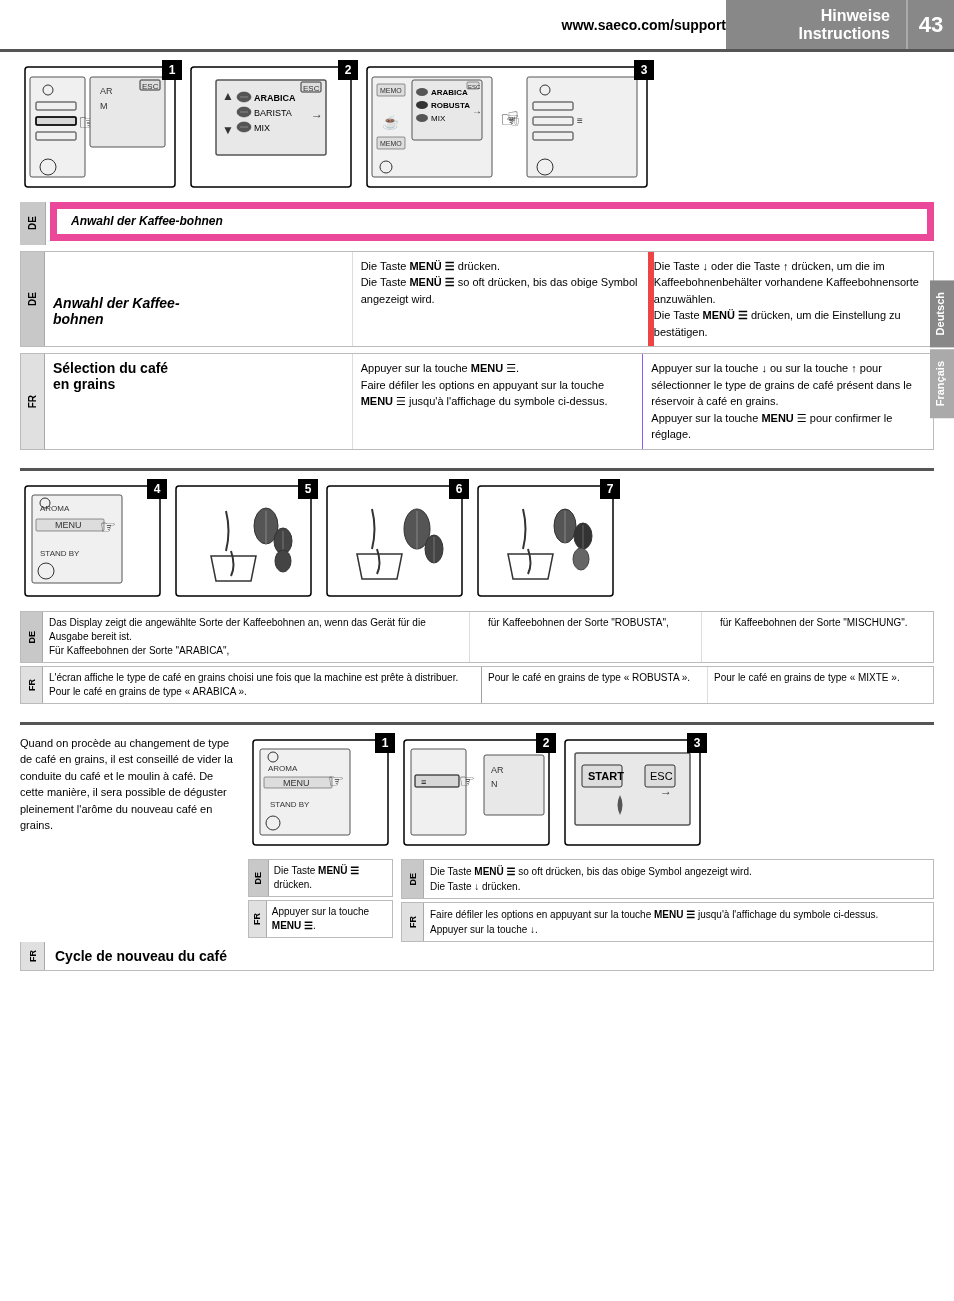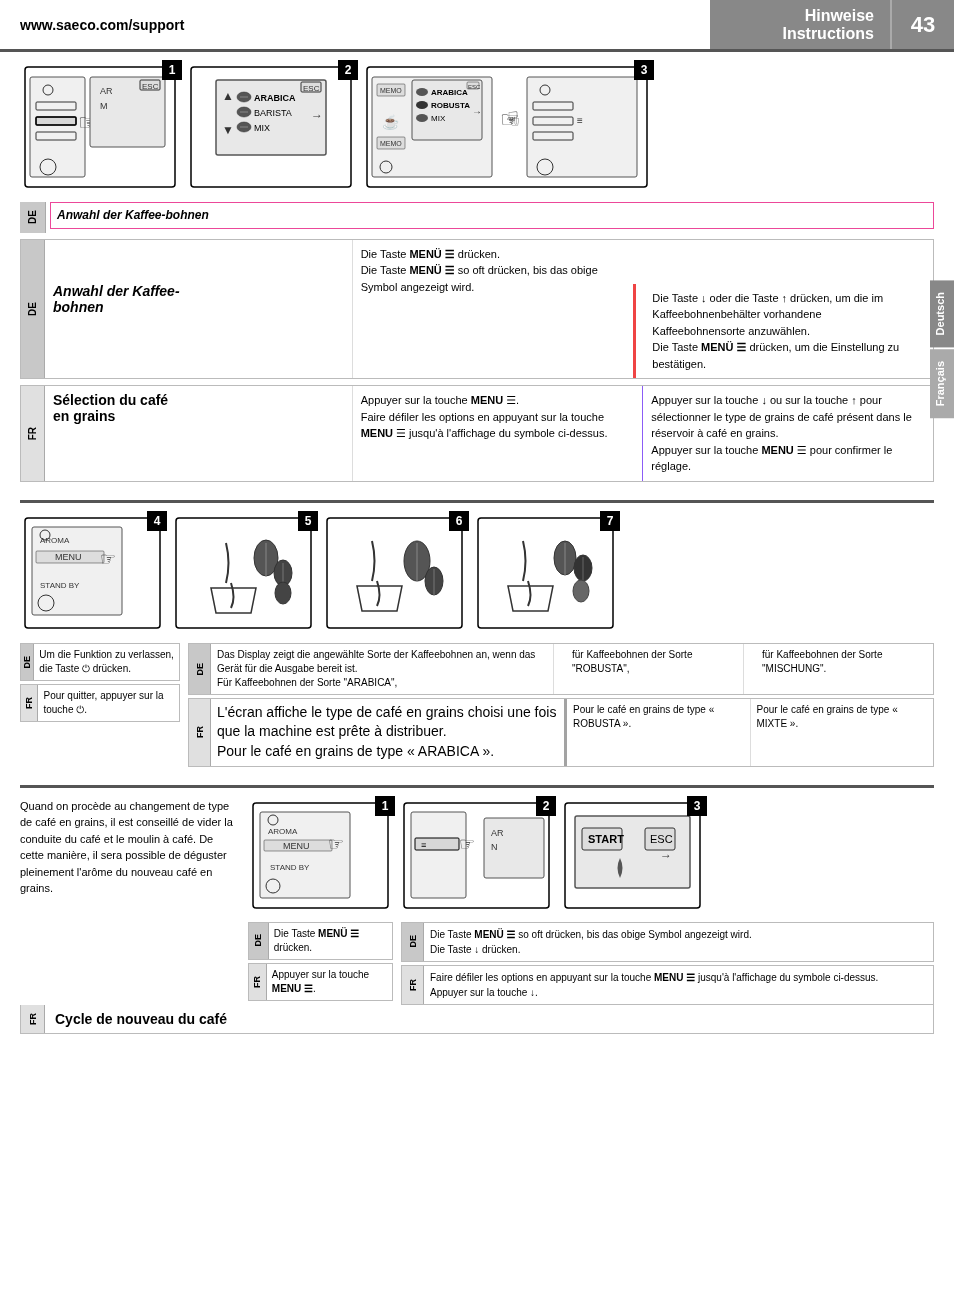--- a/index.html
+++ b/index.html
@@ -18,20 +18,21 @@
       align-items: stretch;
       height: 52px;
       background: #fff;
       border-bottom: 3px solid #555;
     }
     .header-left {
       flex: 1;
       display: flex;
       align-items: center;
       padding-left: 20px;
+      justify-content: flex-end;
     }
     .header-left a {
       font-weight: bold;
       color: #000;
       text-decoration: none;
       font-size: 14px;
     }
     .header-right {
       background: #888;
       color: #fff;
@@ -53,21 +54,21 @@
       text-align: right;
     }
     .page-number {
       background: #888;
       color: #fff;
       font-size: 22px;
       font-weight: bold;
       display: flex;
       align-items: center;
       justify-content: center;
-      width: 64px;
+      width: 48px;
       border-left: 2px solid #aaa;
     }
 
     
     .main-content {
       padding: 10px 20px;
     }
 
     
     .section-block {
@@ -245,21 +246,21 @@
     </div>
 
     <div style="display:flex; margin-bottom:6px; position:relative;">
 
       <div style="width:26px; background:#c8c8c8; display:flex; flex-direction:column; align-items:center; justify-content:center; border-right:1px solid #aaa; margin-right:4px;">
         <span style="writing-mode:vertical-rl; transform:rotate(180deg); font-weight:bold; font-size:10px; color:#000;">DE</span>
       </div>
       <div style="flex:1;">
 
         <div style="display:flex; margin-bottom:4px;">
-          <div style="flex:1; font-size:11px; line-height:1.4; padding:4px 6px; border:1px solid #ec4899;">
+          <div style="flex:1; font-size:11px; line-height:1.4; padding:4px 14px; border:7px solid #ec4899;">
             <span style="font-style:italic; font-weight:bold; font-size:12px;">Anwahl der Kaffee-bohnen</span>
           </div>
         </div>
       </div>
     </div>
 
     <div style="display:flex; border:1px solid #bbb; margin-bottom:6px;">
 
       <div style="width:24px; min-width:24px; background:#c8c8c8; display:flex; align-items:center; justify-content:center; border-right:1px solid #aaa;">
         <span style="writing-mode:vertical-rl; transform:rotate(180deg); font-weight:bold; font-size:10px;">DE</span>
@@ -267,21 +268,21 @@
       <div style="flex:1; padding:6px 8px;">
 
         <span style="font-style:italic; font-weight:bold; font-size:14px; display:block;margin-top:37px;">Anwahl der Kaffee-<br>bohnen</span>
       </div>
 
       <div style="flex:2; display:flex;">
         <div style="flex:1; padding:6px 8px; font-size:11px; line-height:1.5; border-left:1px solid #ddd;">
           Die Taste <strong>MENÜ ☰</strong> drücken.<br>
           Die Taste <strong>MENÜ ☰</strong> so oft drücken, bis das obige Symbol angezeigt wird.
         </div>
-        <div style="flex:1; padding:6px 16px; font-size:11px; line-height:1.5; border-left:3px solid #ef4444;margin-top:44px;">
+        <div style="flex:1; padding:6px 0; font-size:11px; line-height:1.5; border-left:6px solid #ef4444;">
           Die Taste ↓ oder die Taste ↑ drücken, um die im Kaffeebohnenbehälter vorhandene Kaffeebohnensorte anzuwählen.<br>
           Die Taste <strong>MENÜ ☰</strong> drücken, um die Einstellung zu bestätigen.
         </div>
       </div>
     </div>
 
     <div style="display:flex; border:1px solid #bbb; margin-bottom:10px;">
 
       <div style="width:24px; min-width:24px; background:#e0e0e0; display:flex; align-items:center; justify-content:center; border-right:1px solid #aaa;">
         <span style="writing-mode:vertical-rl; transform:rotate(180deg); font-weight:bold; font-size:10px;">FR</span>
@@ -380,38 +381,20 @@
           <line x1="92" y1="30" x2="92" y2="62" stroke="#888" stroke-width="1"></line>
           <ellipse cx="110" cy="55" rx="9" ry="13" fill="#333" stroke="#333" stroke-width="1"></ellipse>
           <line x1="110" y1="44" x2="110" y2="68" stroke="#666" stroke-width="1"></line>
           <ellipse cx="108" cy="78" rx="8" ry="11" fill="#666" stroke="#444" stroke-width="1"></ellipse>
         </svg>
       </div>
     </div>
 
     <div style="display:flex; gap:8px; margin-bottom:6px;">
 
-      <div style="width:160px; min-width:160px;">
-        <div style="display:flex; border:1px solid #bbb; margin-bottom:3px;">
-          <div style="width:22px; background:#c8c8c8; display:flex; align-items:center; justify-content:center; border-right:1px solid #aaa;">
-            <span style="writing-mode:vertical-rl; transform:rotate(180deg); font-weight:bold; font-size:9px;">DE</span>
-          </div>
-          <div style="padding:4px 5px; font-size:10px; line-height:1.4;">
-            Um die Funktion zu verlassen, die Taste ⏻ drücken.
-          </div>
-        </div>
-        <div style="display:flex; border:1px solid #bbb;">
-          <div style="width:22px; background:#e0e0e0; display:flex; align-items:center; justify-content:center; border-right:1px solid #aaa;">
-            <span style="writing-mode:vertical-rl; transform:rotate(180deg); font-weight:bold; font-size:9px;">FR</span>
-          </div>
-          <div style="padding:4px 5px; font-size:10px; line-height:1.4;">
-            Pour quitter, appuyer sur la <span>touche</span> ⏻.
-          </div>
-        </div>
-      </div>
 
       <div style="flex:1; display:flex; flex-direction:column; gap:3px;">
         <div style="display:flex; border:1px solid #bbb;">
           <div style="width:22px; background:#c8c8c8; display:flex; align-items:center; justify-content:center; border-right:1px solid #aaa;">
             <span style="writing-mode:vertical-rl; transform:rotate(180deg); font-weight:bold; font-size:9px;">DE</span>
           </div>
           <div style="flex:1; display:flex;gap:12px;">
             <div style="flex:2; padding:4px 6px; font-size:10px; line-height:1.4; border-right:1px solid #ddd;">
               Das Display zeigt die angewählte Sorte der Kaffeebohnen an, wenn das Gerät für die Ausgabe bereit ist.<br>
               Für Kaffeebohnen der Sorte "ARABICA",
@@ -422,21 +405,21 @@
             <div style="flex:1; padding:4px 6px; font-size:10px; line-height:1.4;">
               für Kaffeebohnen der Sorte "MISCHUNG".
             </div>
           </div>
         </div>
         <div style="display:flex; border:1px solid #bbb;">
           <div style="width:22px; background:#e0e0e0; display:flex; align-items:center; justify-content:center; border-right:1px solid #aaa;">
             <span style="writing-mode:vertical-rl; transform:rotate(180deg); font-weight:bold; font-size:9px;">FR</span>
           </div>
           <div style="flex:1; display:flex;">
-            <div style="flex:2; padding:4px 6px; font-size:14px; line-height:1.4; border-right:3px solid #a3a3a3;">
+            <div style="flex:2; padding:4px 6px; font-size:10px; line-height:1.4; border-right:1px solid #a3a3a3;">
               L'écran affiche le type de café en grains choisi une fois que la machine est prête à distribuer.<br>
               Pour le café en grains de type « ARABICA ».
             </div>
             <div style="flex:1; padding:4px 6px; font-size:10px; line-height:1.4; border-right:1px solid #ddd;">
               Pour le café en grains de type « ROBUSTA ».
             </div>
             <div style="flex:1; padding:4px 6px; font-size:10px; line-height:1.4;">
               Pour le café en grains de type « MIXTE ».
             </div>
           </div>

